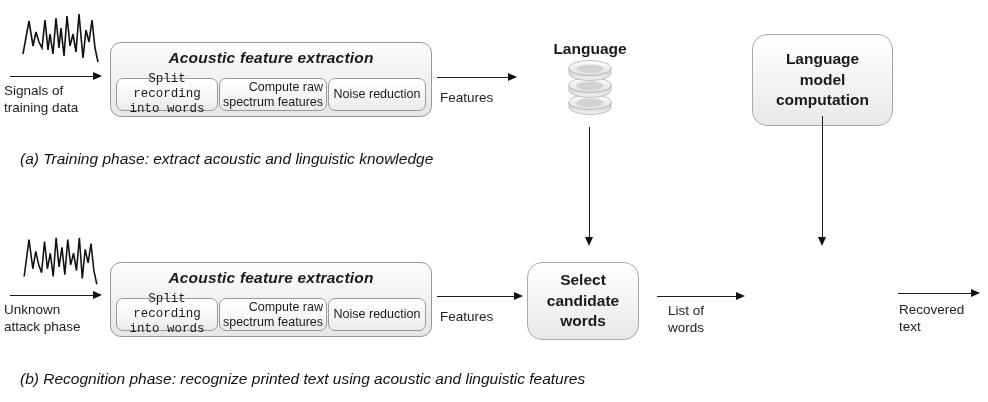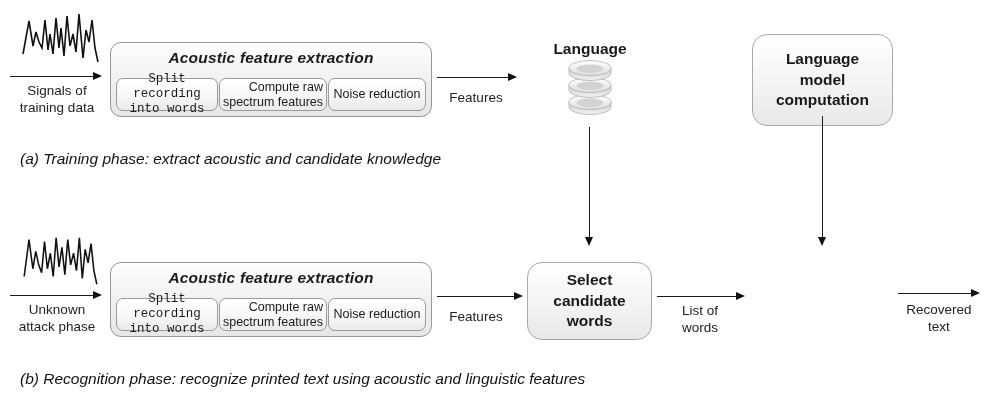--- a/index.html
+++ b/index.html
@@ -3,21 +3,21 @@
 <meta charset="utf-8">
 <style>
   html,body{margin:0;padding:0;background:#ffffff;}
   .stage{
     position:relative;width:988px;height:402px;background:#ffffff;
     font-family:"Liberation Sans","DejaVu Sans",sans-serif;color:#1a1a1a;
     overflow:hidden;
   }
   .abs{position:absolute;}
   .pre{white-space:pre-line;}
-  .lbl{font-size:13.5px;line-height:1.25;text-align:center;color:#222;}
+  .lbl{font-size:13.5px;line-height:1.25;color:#222;}
   .caption{font-style:italic;font-size:15.5px;color:#111;}
 
   
   .panel{
     position:absolute;border:1px solid #979797;border-radius:11px;
     background:linear-gradient(180deg,#fdfdfd 0%,#f2f2f2 45%,#e6e6e6 100%);
     box-shadow:inset 0 1px 0 #ffffff;
     box-sizing:border-box;
   }
   .panel-title{margin-top:6px;text-align:center;font-weight:bold;font-size:15.5px;letter-spacing:.2px;font-style:italic;}
@@ -109,21 +109,21 @@
         <ellipse cx="23" cy="9" rx="21" ry="7.5" fill="url(#dtop)"></ellipse>
         <ellipse cx="23" cy="9.8" rx="13.5" ry="4.2" fill="#d2d2d2" stroke="none"></ellipse>
       </g>
     </g>
   </svg>
 
   <div class="node pre" style="left:752px;top:34px;width:141px;height:92px">Language
 model
 computation</div>
 
-  <div class="abs caption" style="left:20px;top:150px">(a) Training phase: extract acoustic and candidate knowledge</div>
+  <div class="abs caption" style="left:20px;top:150px">(a) Training phase: extract acoustic and linguistic knowledge</div>
 
   <div class="varrow" style="left:589px;top:127px;height:117px"></div>
   <div class="varrow" style="left:822px;top:116px;height:128px"></div>
 
   <svg class="abs" style="left:20px;top:230px" width="80" height="62" viewBox="0 0 80 64">
     <polyline points="3,48 8,10 12,40 15,22 18,36 21,44 24,12 27,40 30,24 33,48 36,8 39,38 42,18 45,46 48,10 51,36 54,24 57,42 60,8 63,50 66,20 69,34 72,14 75,42 78,56" fill="none" stroke="#111" stroke-width="1.6" stroke-linejoin="miter"></polyline>
   </svg>
 
   <div class="harrow" style="left:10px;top:295px;width:90px"></div>
   <div class="abs lbl pre" style="left:4px;top:302px;width:106px">Unknown
@@ -136,21 +136,21 @@
 into words</div>
       <div class="step s2 pre">Compute raw
 spectrum features</div>
       <div class="step s3 pre">Noise reduction</div>
     </div>
   </div>
 
   <div class="harrow" style="left:437px;top:296px;width:84px"></div>
   <div class="abs lbl" style="left:440px;top:309px;width:72px">Features</div>
 
-  <div class="node pre" style="left:527px;top:262px;width:125px;height:78px">Select
+  <div class="node pre" style="left:527px;top:262px;width:112px;height:78px">Select
 candidate
 words</div>
 
   <div class="harrow" style="left:657px;top:296px;width:86px"></div>
   <div class="abs lbl pre" style="left:668px;top:303px;width:64px">List of
 words</div>
 
 
   <div class="harrow" style="left:898px;top:293px;width:80px"></div>
   <div class="abs caption" style="left:20px;top:370px">(b) Recognition phase: recognize printed text using acoustic and linguistic features</div>

